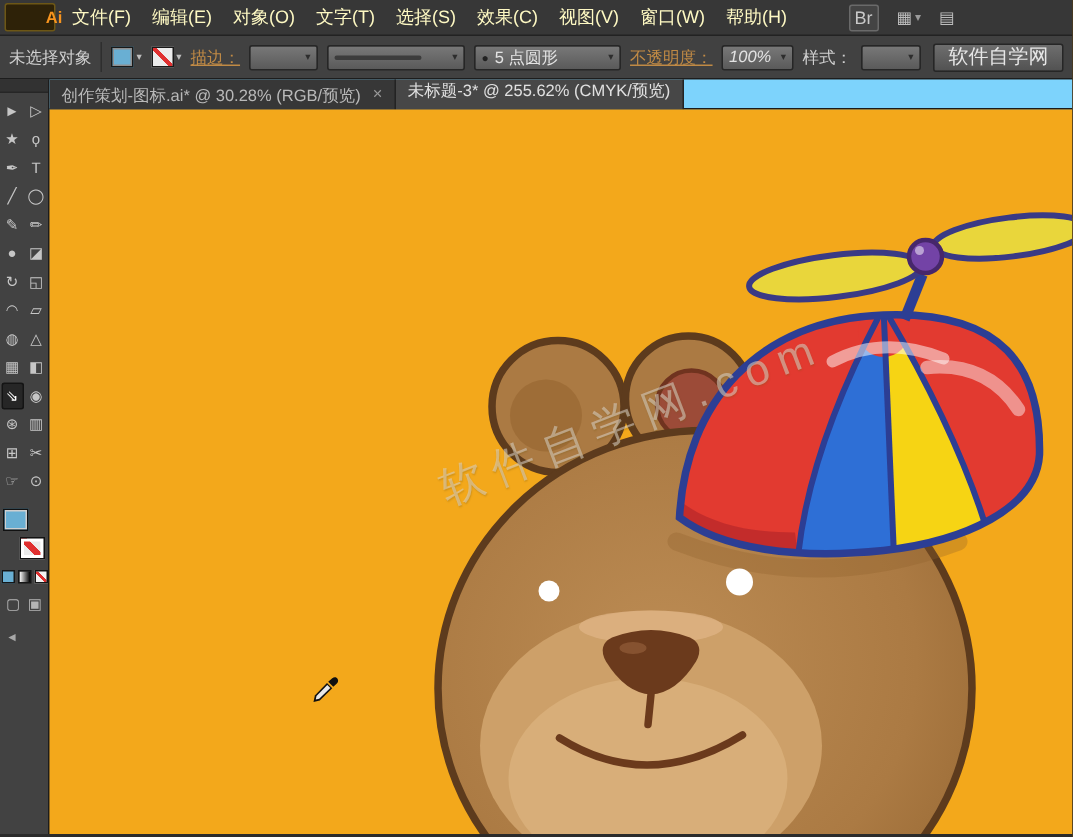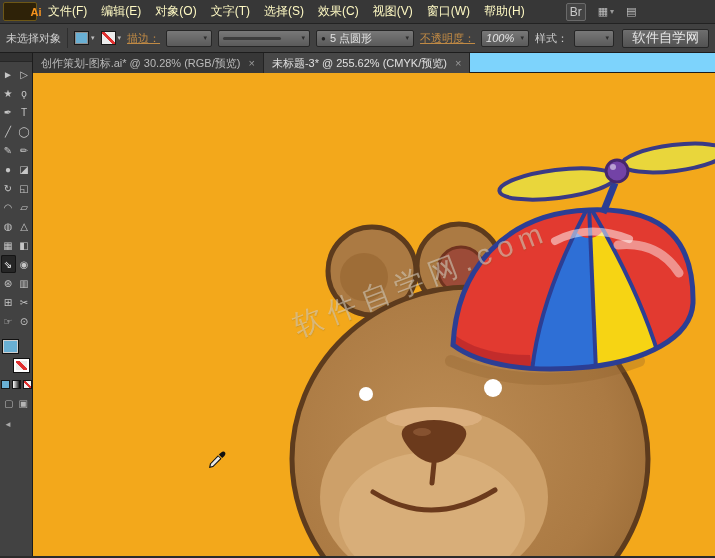--- a/index.html
+++ b/index.html
@@ -85,21 +85,21 @@
   .mode-row { display:flex; gap:5px; margin-top:9px; font-size:10px; color:#b5b5b5; }
   .collapse-arrow { align-self:flex-start; margin:11px 0 0 4px; font-size:8px; color:#a8a8a8; }
   
   .doc-col { flex:1; display:flex; flex-direction:column; min-width:0; }
   .tabbar { height:20px; background:#7dd3fc; display:flex; align-items:flex-start; border-bottom:1px solid #1b1b1b; }
   .tab {
     height:20px; display:flex; align-items:center; gap:8px; padding:0 8px;
     font-size:11px; color:#b9b9b9; background:#373737; border-right:1px solid #232323;
     white-space:nowrap; overflow:hidden;
   }
-  .tab.active { background:#474747; color:#e0e0e0; }
+  .tab.active { background:#474747; color:#e0e0e0;flex-direction:column; }
   .tab-close { color:#9a9a9a; font-size:11px; }
   
   .canvas { flex:1; position:relative; overflow:hidden; }
   .canvas svg.bear { position:absolute; left:0; top:0; }
   .watermark {
     position:absolute; left:262px; top:235px; transform:rotate(-21deg); transform-origin:left center;
     font-size:29px; letter-spacing:7px; color:rgba(216,210,200,0.55); white-space:nowrap;
     text-shadow:0 1px 1px rgba(120,90,20,0.25); pointer-events:none;
   }
   .cursor-eyedropper { position:absolute; left:175px; top:378px; width:18px; height:18px; }

